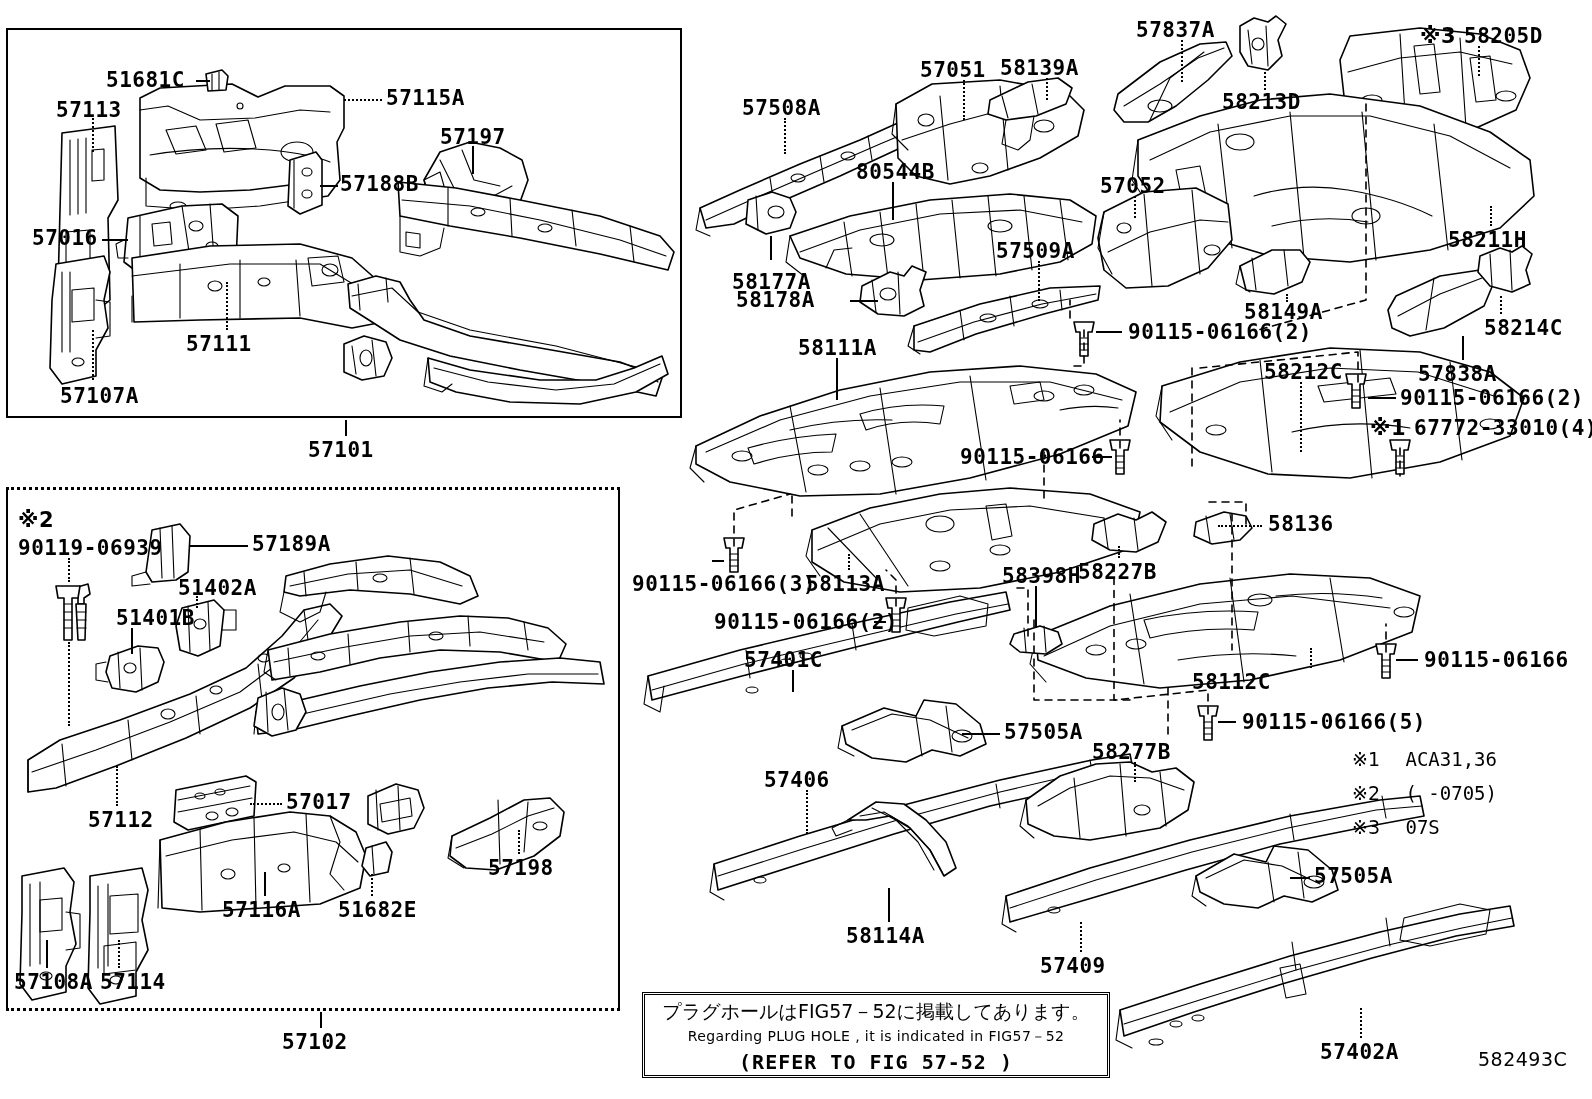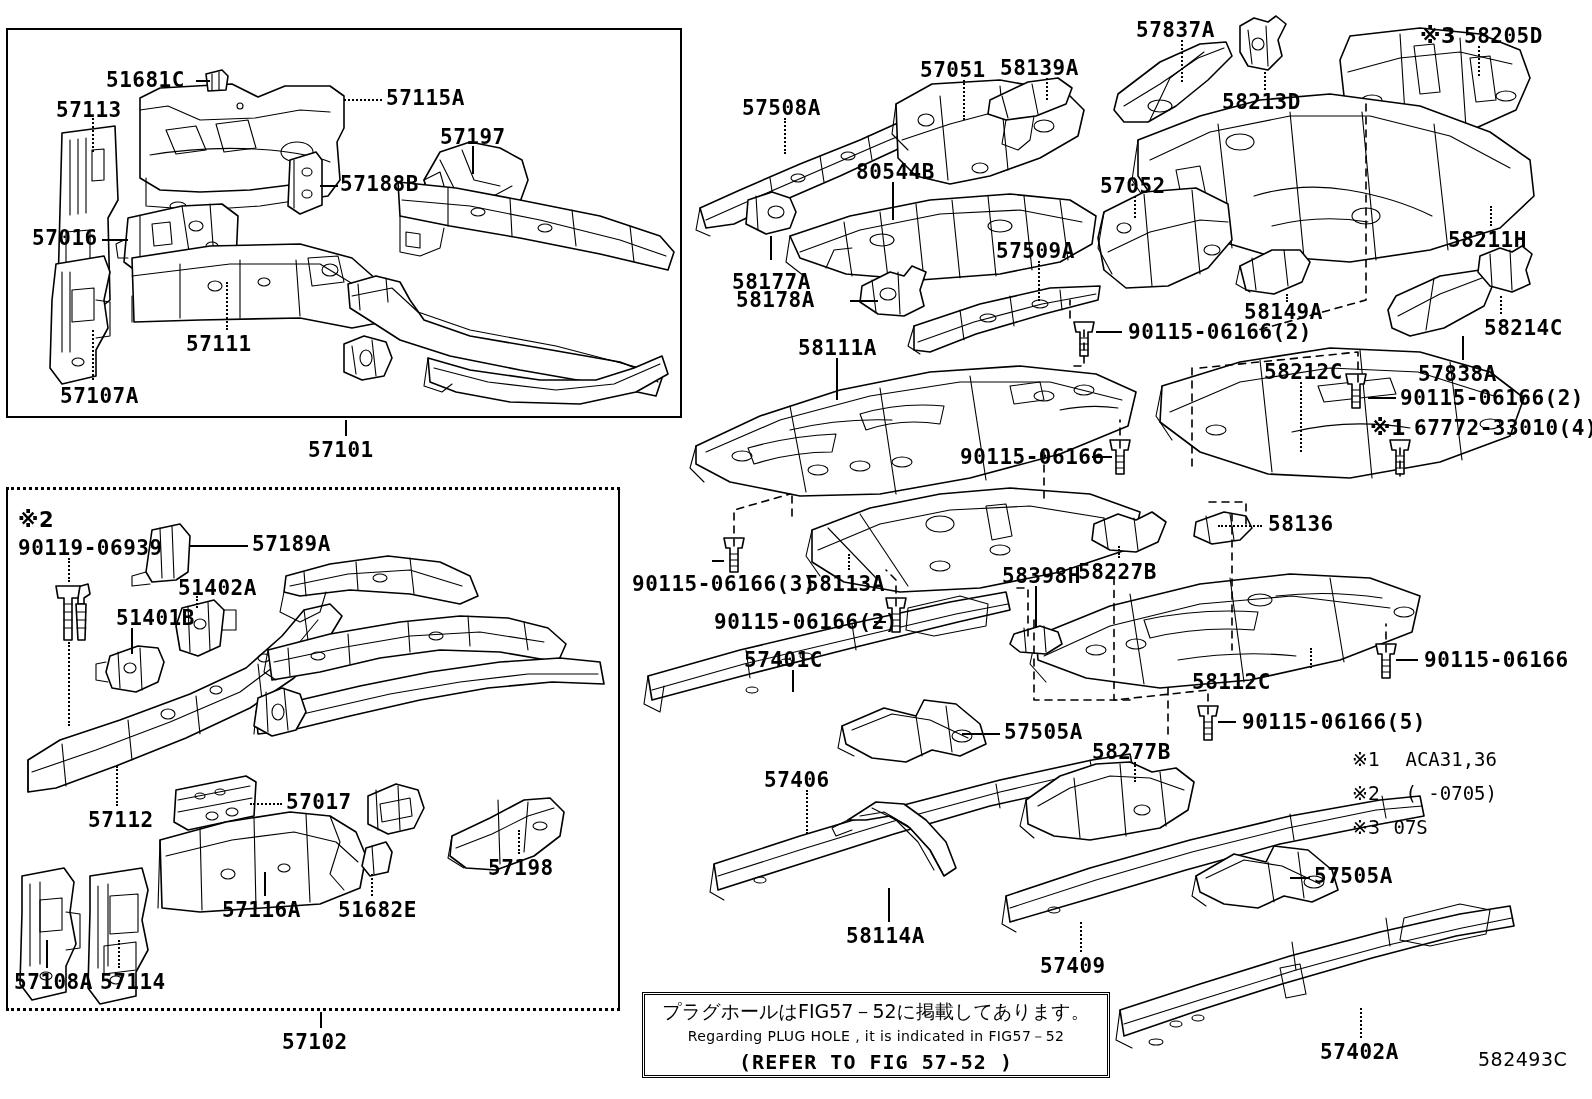--- a/index.html
+++ b/index.html
@@ -821,21 +821,21 @@
 <div class="fnote" style="left:1352px;top:748px;">
   <span class="mk">※1</span>
   <span style="margin-left:14px;">ACA31,36</span>
 </div>
 <div class="fnote" style="left:1352px;top:782px;">
   <span class="mk">※2</span>
   <span style="margin-left:14px;">(     -0705)</span>
 </div>
 <div class="fnote" style="left:1352px;top:816px;">
   <span class="mk">※3</span>
-  <span style="margin-left:2px;">07S</span>
+  <span style="margin-left:14px;">07S</span>
 </div>
 
 <div class="notebox" style="left:642px;top:992px;width:468px;height:86px;">
   <span class="ln note-jp">プラグホールはFIG57－52に掲載してあります。</span>
   <span class="ln note-en">Regarding  PLUG  HOLE , it is  indicated  in  FIG57－52</span>
   <span class="ln note-ref">(REFER  TO  FIG   57-52   )</span>
 </div>
 
 <div class="figid" style="left:1478px;top:1048px;">582493C</div>
 

